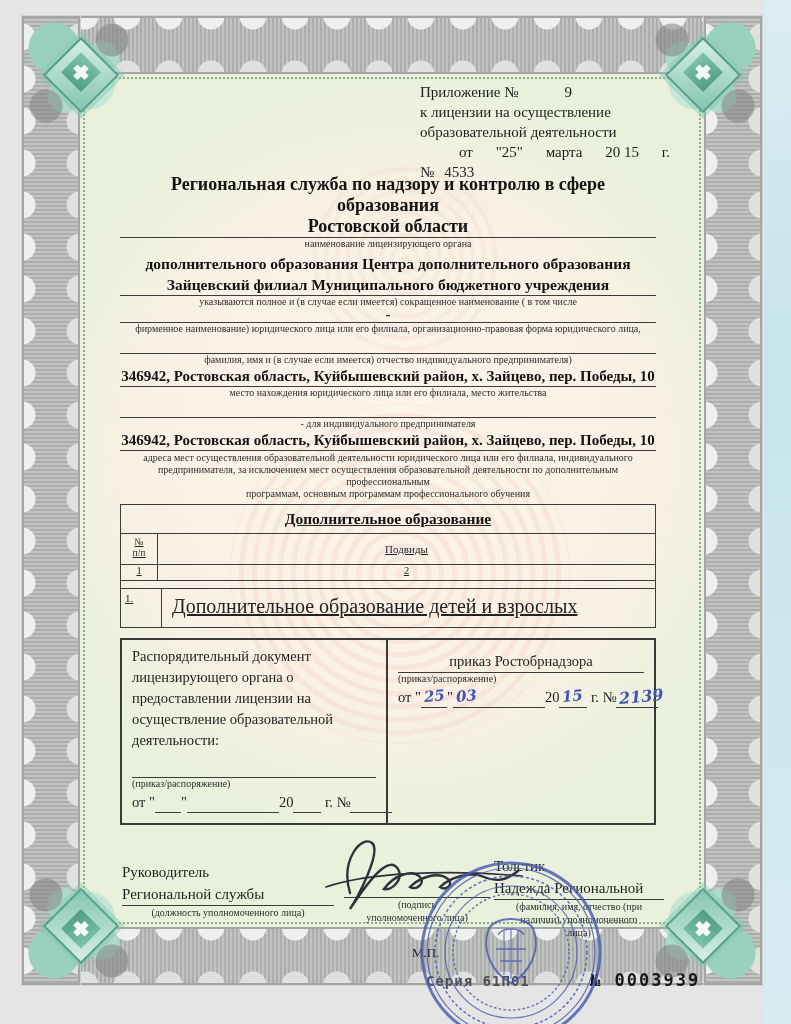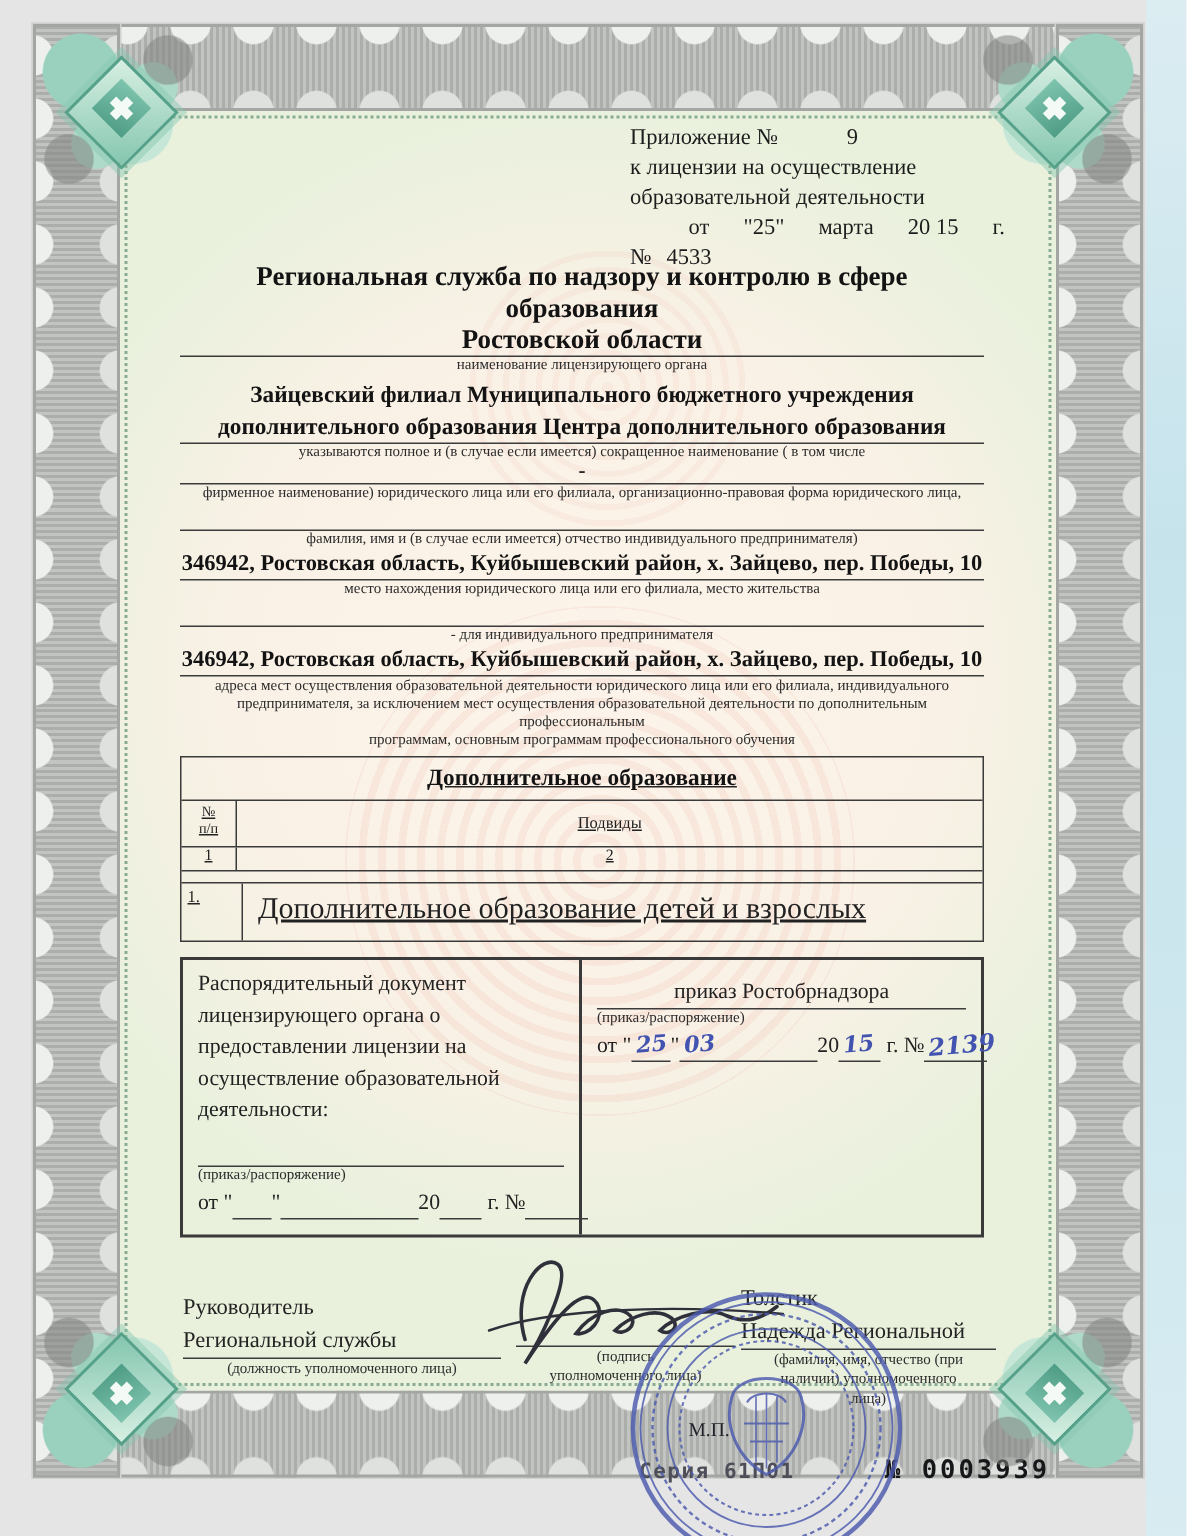--- a/index.html
+++ b/index.html
@@ -108,21 +108,21 @@
   
   .sig-area{position:relative;margin-top:12px;height:250px;}
   .sig-left{position:absolute;left:2px;top:24px;width:212px;font-size:15px;line-height:22px;}
   .sig-left .rule{margin-top:0;}
   .sig-mid{position:absolute;left:224px;top:24px;width:146px;}
   .sig-line{height:36px;border-bottom:1px solid #3b3b3b;}
   .sig-right{position:absolute;left:374px;top:18px;width:170px;font-size:15px;line-height:22px;white-space:nowrap;}
   .sig-cap{font-size:10px;line-height:13px;text-align:center;color:#2d2d2d;white-space:normal;}
   .signature-svg{position:absolute;left:200px;top:-8px;z-index:4;}
   .stamp-svg{position:absolute;left:296px;top:20px;z-index:5;opacity:.82;}
-  .mp{position:absolute;left:292px;top:108px;font-size:13px;color:#22222a;z-index:4;padding-left:47px;}
+  .mp{position:absolute;left:292px;top:108px;font-size:13px;color:#22222a;z-index:4;}
   .serial-series{position:absolute;left:306px;top:136px;z-index:4;white-space:nowrap;
       font-family:"DejaVu Sans Mono",monospace;font-weight:700;font-size:14px;letter-spacing:1px;color:#4e4e58;}
   .serial-number{position:absolute;left:470px;top:133px;z-index:4;white-space:nowrap;
       font-family:"DejaVu Sans Mono",monospace;font-weight:700;font-size:17px;letter-spacing:2px;color:#17171a;}
 </style>
 </head>
 <body>
 
 <div class="page">
   <div class="scan-strip"></div>
@@ -183,22 +183,22 @@
 
     <div class="content">
 
       <div class="doc-title b ctr rule">
         <div>Региональная служба по надзору и контролю в сфере образования</div>
         <div>Ростовской области</div>
       </div>
       <div class="cap">наименование лицензирующего органа</div>
 
       <div class="org b ctr rule">
+        <div>дополнительного образования Центра дополнительного образования</div>
         <div>Зайцевский филиал Муниципального бюджетного учреждения</div>
-        <div>дополнительного образования Центра дополнительного образования</div>
       </div>
       <div class="cap">указываются полное и (в случае если имеется) сокращенное наименование ( в том числе</div>
 
       <div class="dashrow ctr rule">-</div>
       <div class="cap">фирменное наименование) юридического лица или его филиала, организационно-правовая форма юридического лица,</div>
 
       <div class="blankrow rule"></div>
       <div class="cap">фамилия, имя и (в случае если имеется) отчество индивидуального предпринимателя)</div>
 
       <div class="addr b ctr rule">346942, Ростовская область, Куйбышевский район, х. Зайцево, пер. Победы, 10</div>

